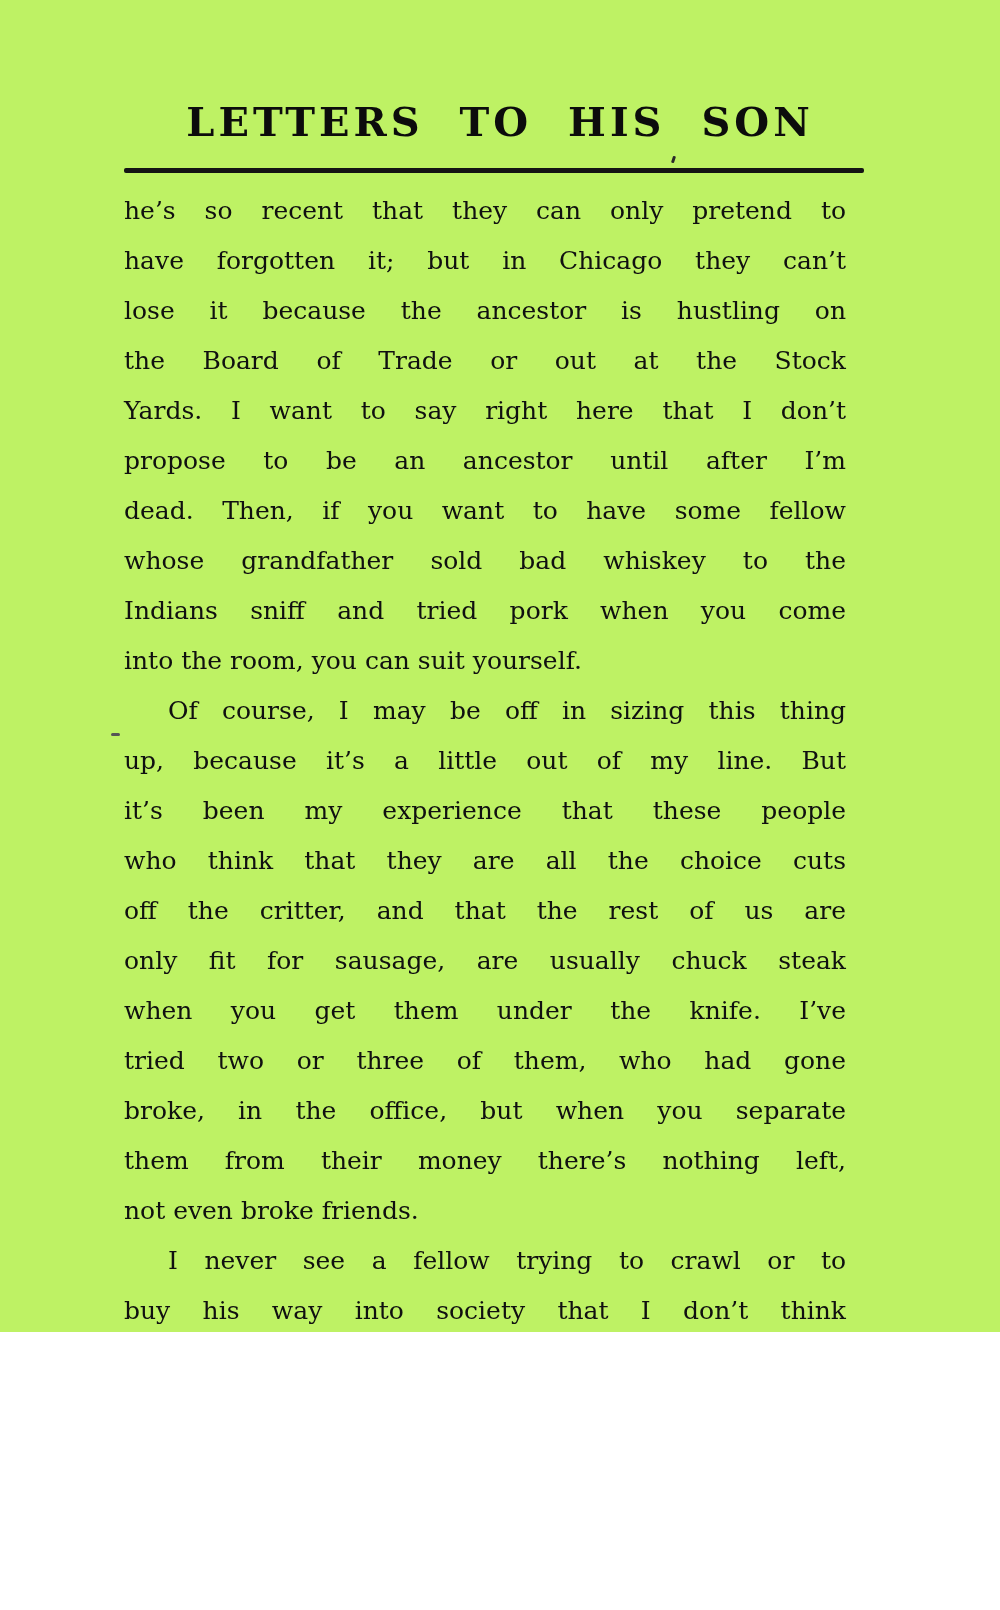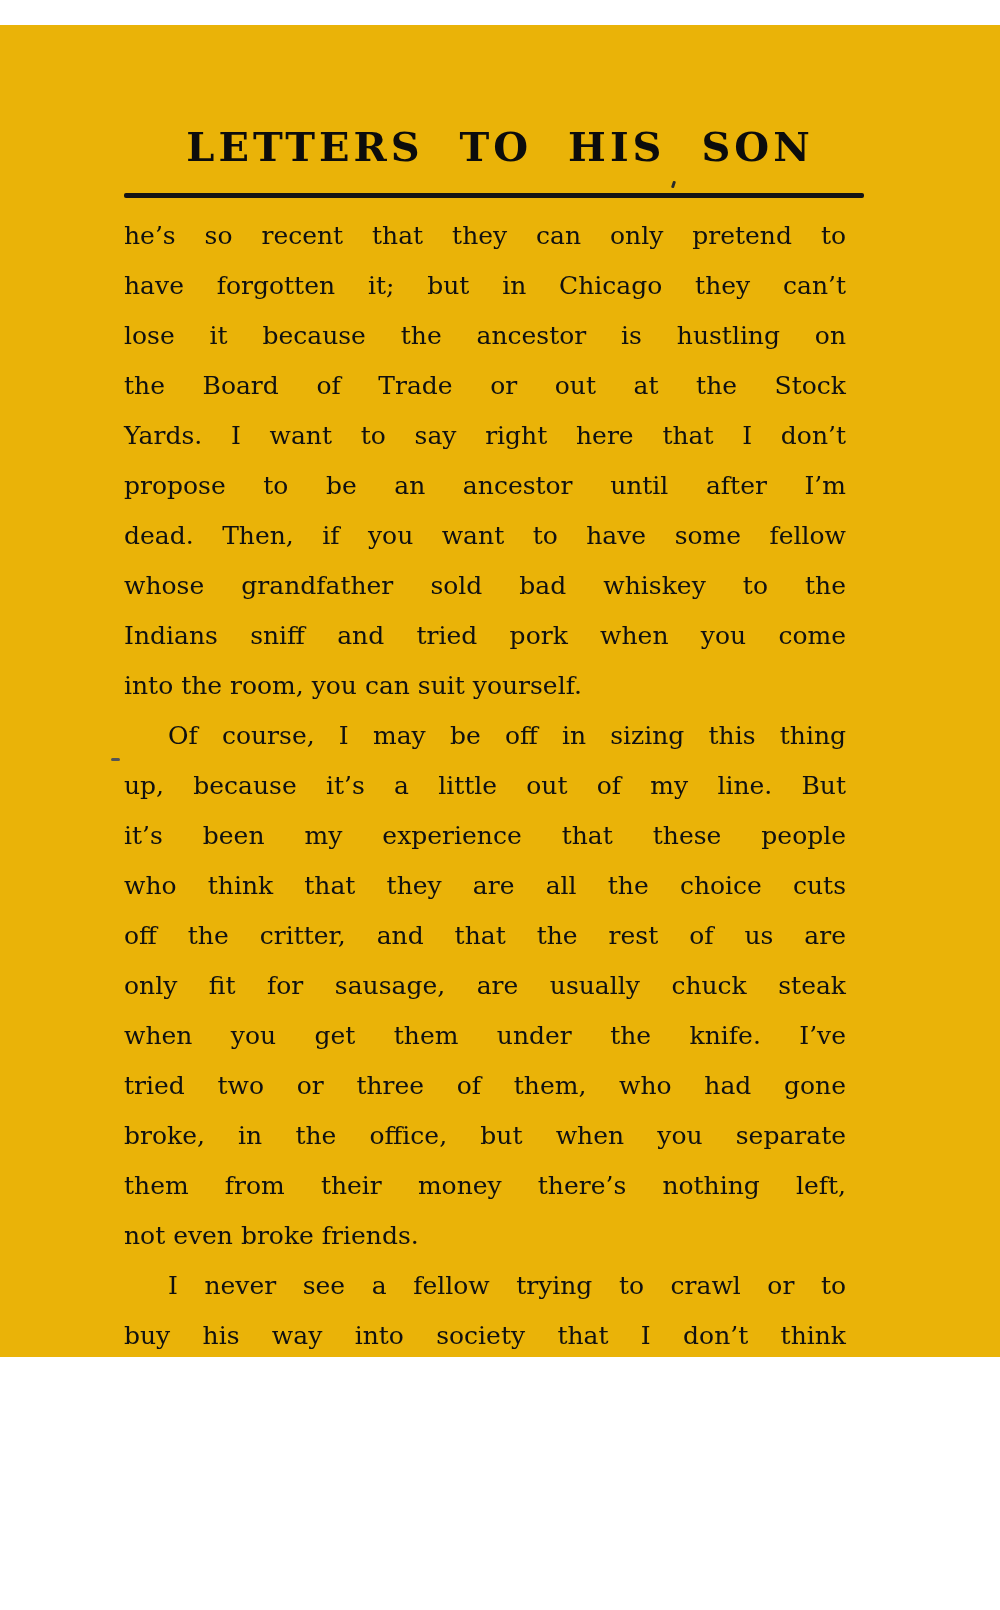--- a/index.html
+++ b/index.html
@@ -4,25 +4,24 @@
 <style>
   html, body {
     margin: 0;
     padding: 0;
     background: #ffffff;
   }
   .page {
     position: relative;
     width: 1000px;
     height: 1332px;
-    background: #eab308;
+    background: #bef264;
     overflow: hidden;
     font-family: "DejaVu Serif", "Liberation Serif", serif;
     color: #0e0e0e;
-    margin-top: 25px;
   }
   .running-header {
     position: absolute;
     top: 102px;
     left: 0;
     width: 100%;
     text-align: center;
     font-size: 40px;
     font-weight: 600;
     letter-spacing: 4px;

